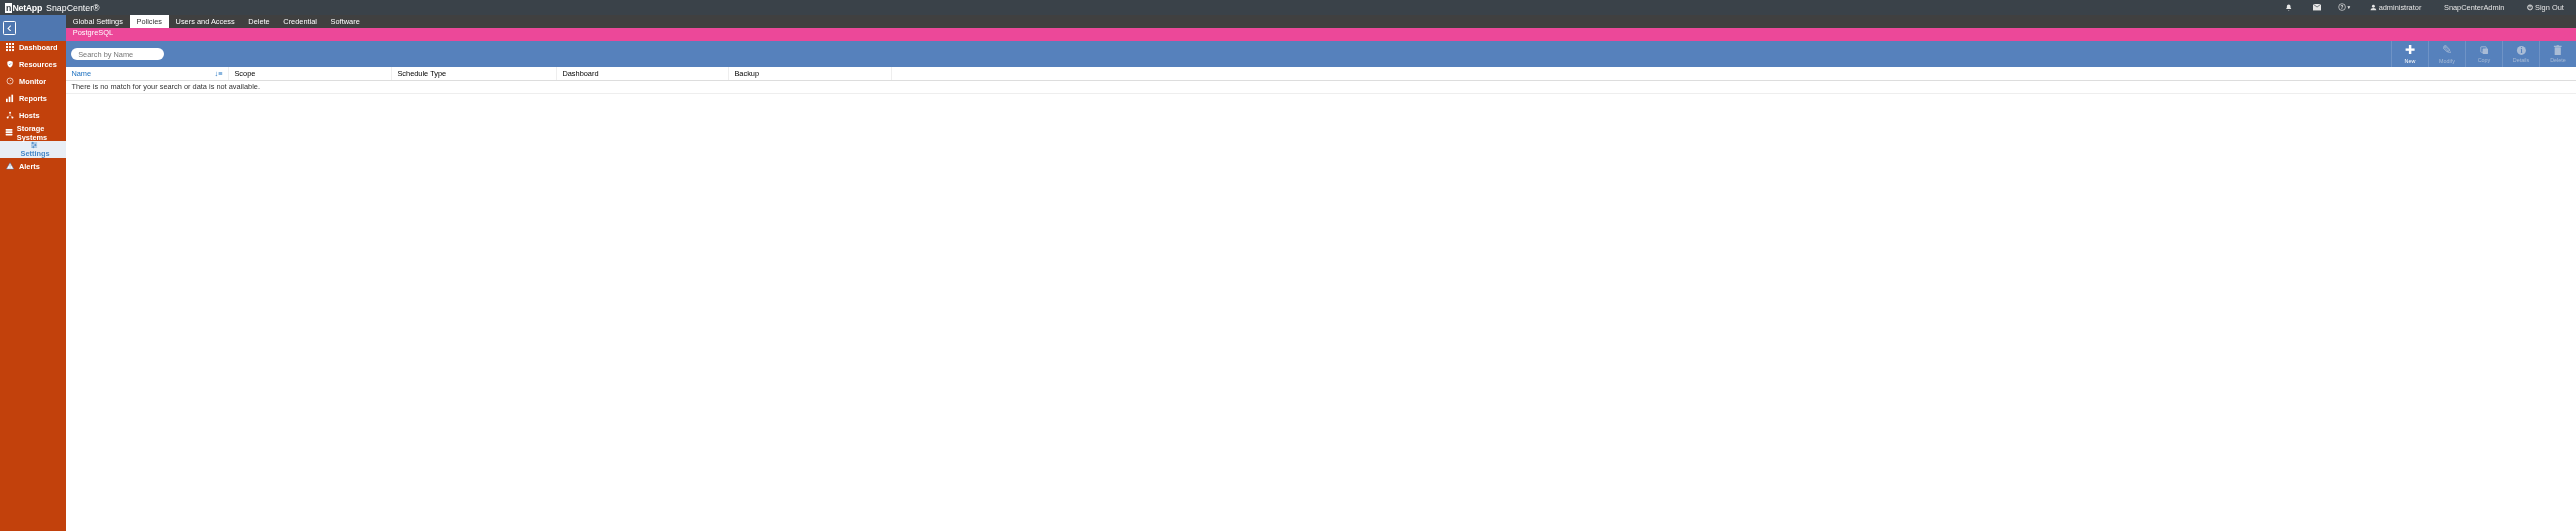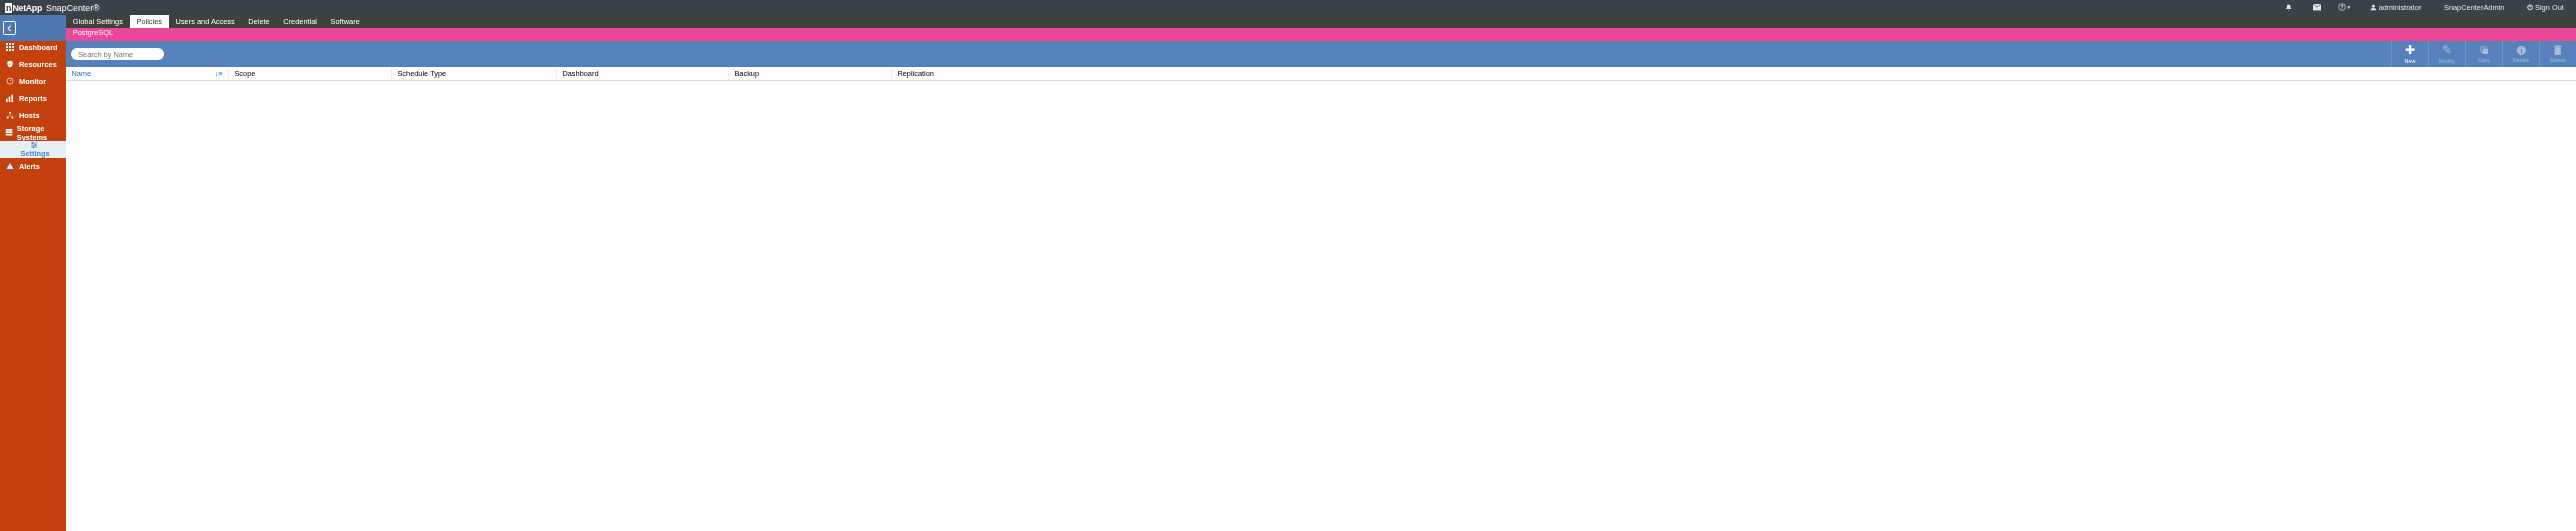--- a/index.html
+++ b/index.html
@@ -400,16 +400,16 @@
 <div class="table-area">
   <div class="table-header">
     <div class="th name">
       <span>Name</span>
       <span class="sort-icon">↓≡</span>
     </div>
     <div class="th scope">Scope</div>
     <div class="th schedule">Schedule Type</div>
     <div class="th snapshot">Dashboard</div>
     <div class="th backup">Backup</div>
-    <div class="th replication">Replication</div>
-  </div>
+  </div>
+  <div class="empty-row">There is no match for your search or data is not available.</div>
 </div>
 
 
 </body></html>

